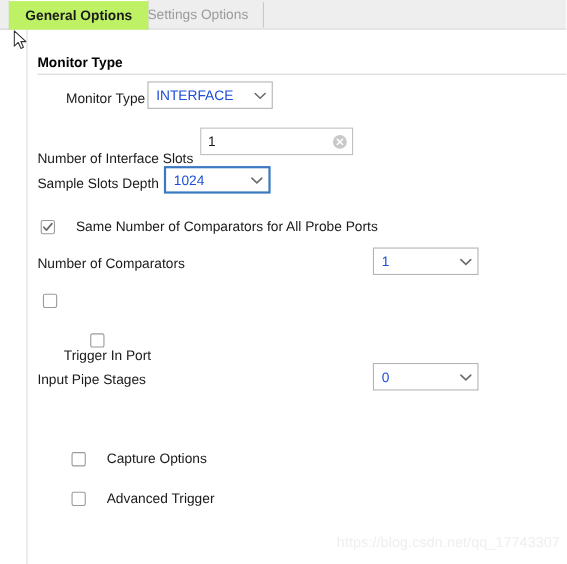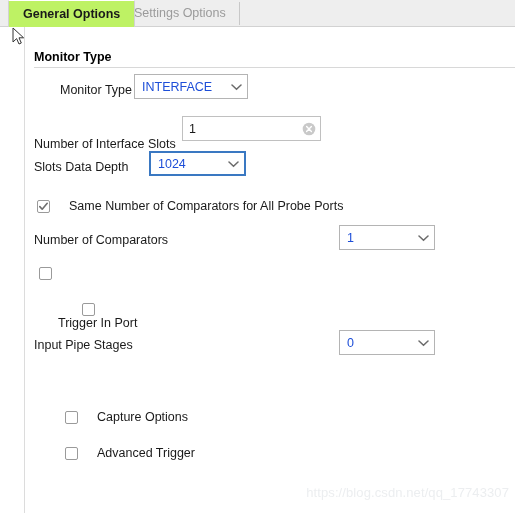--- a/index.html
+++ b/index.html
@@ -256,21 +256,21 @@
   <div class="textinput" style="left:166px; top:89px; width:139px;">
     <span class="textinput-value" title="">1</span>
     <span class="clear-icon">
       <svg width="14" height="14" viewBox="0 0 14 14">
         <circle cx="7" cy="7" r="6.3" fill="#c9c9c9"></circle>
         <path d="M4.6 4.6 L9.4 9.4 M9.4 4.6 L4.6 9.4" stroke="#ffffff" stroke-width="1.4" stroke-linecap="round"></path>
       </svg>
     </span>
   </div>
 
-  <div class="row field-label" style="left:18px; top:133px;">Slots Data Depth</div>
+  <div class="row field-label" style="left:18px; top:133px;">Sample Slots Depth</div>
   <div class="combo focused" style="left:133px; top:124px; width:97px;">
     <span class="combo-value">1024</span>
     <span class="combo-arrow">
       <svg width="11" height="8" viewBox="0 0 11 8">
           <path d="M1 2 L5.5 6.3 L10 2" stroke="#6b6b6b" stroke-width="1.5" fill="none" stroke-linecap="round"></path>
         </svg>
     </span>
   </div>
 
   <div class="cbrow" style="left:21px; top:172px;">

